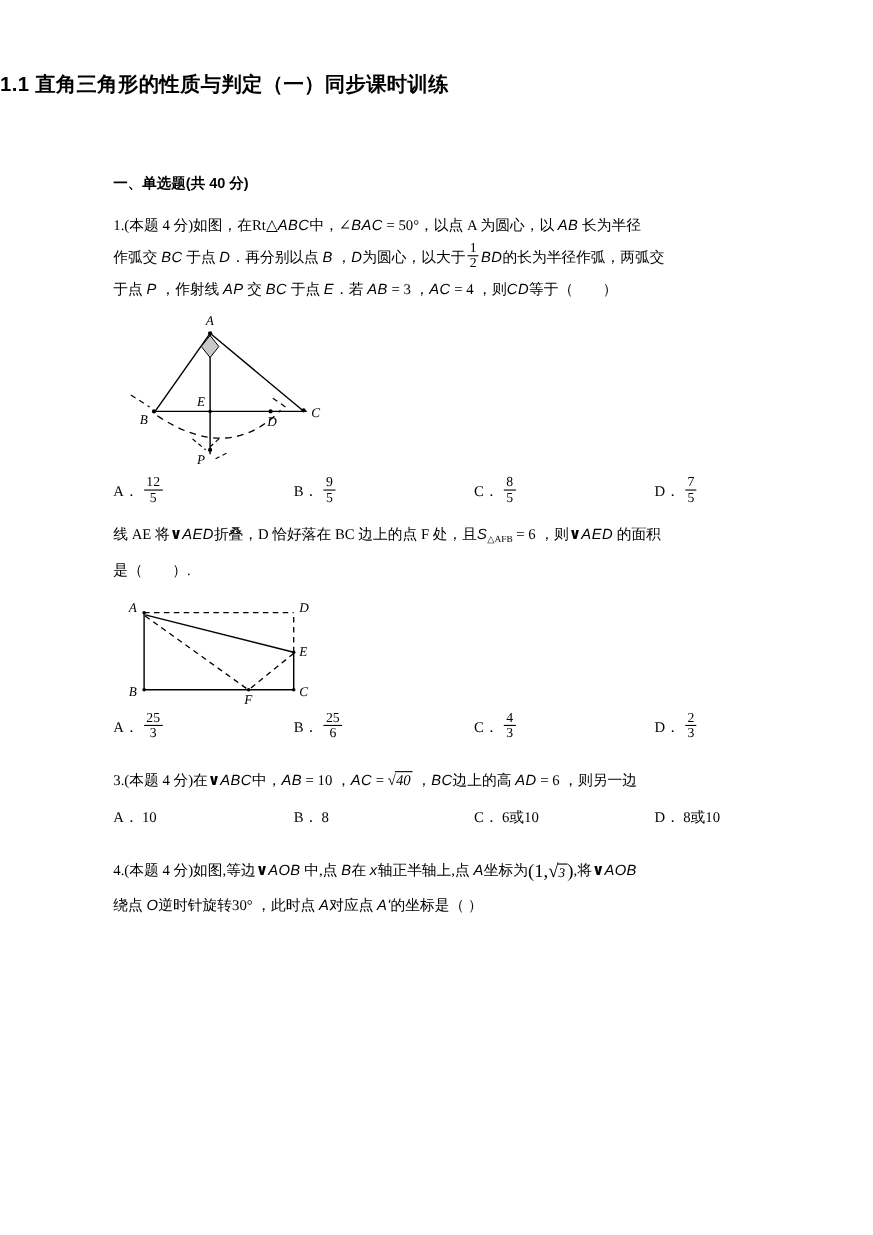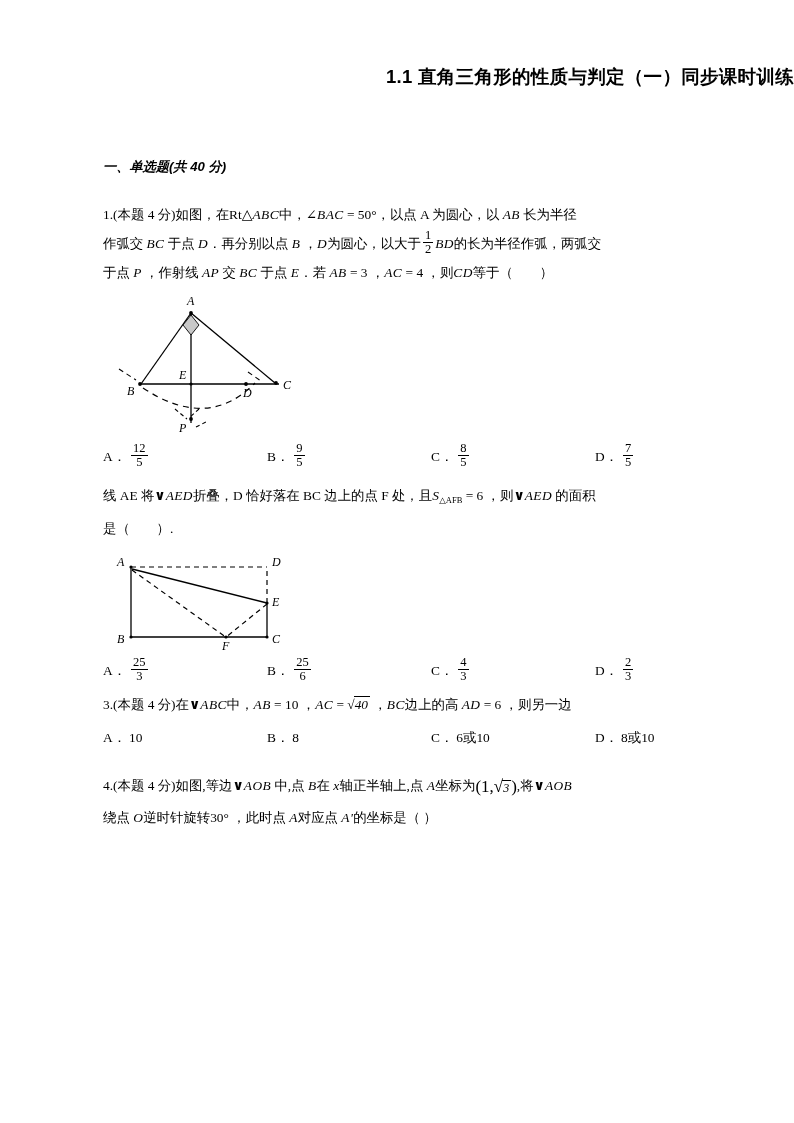--- a/index.html
+++ b/index.html
@@ -19,46 +19,45 @@
     position: relative;
     width: 794px;
     height: 1123px;
     padding: 0;
   }
   .doc-title {
     position: absolute;
     left: 0;
     top: 64px;
     width: 794px;
-    text-align: right;
+    text-align: left;
     font-family: "Liberation Sans", "DejaVu Sans", sans-serif;
     font-weight: bold;
     font-size: 18.5px;
     letter-spacing: 0.3px;
   }
   .content {
     position: absolute;
     left: 103px;
     top: 158px;
     width: 590px;
   }
   .section-head {
     font-family: "Liberation Sans", "DejaVu Sans", sans-serif;
     font-weight: bold;
     font-size: 13.2px;
-    margin-bottom: 24px;
-    font-style: italic;
+    margin-bottom: 14px;
   }
   .qline {
     font-size: 13.4px;
     line-height: 29px;
     white-space: nowrap;
   }
   .mi {
-    font-family: Liberation Serif, serif;
+    font-family: Liberation Sans, sans-serif;
     font-style: italic;
     letter-spacing: 0.4px;
   }
   .mn { font-family: "Liberation Serif", "DejaVu Serif", serif; }
   .up { font-style: normal; }
   .tri-glyph {
     font-family: "Liberation Sans", "DejaVu Sans", sans-serif;
     font-weight: bold;
     font-style: normal;
     font-size: 14px;
@@ -264,21 +263,21 @@
         <div class="opt">
           <span class="lbl">D．</span>
           <span class="frac">
               <span class="num">2</span>
               <span class="den">3</span>
             </span>
         </div>
       </div>
     </div>
 
-    <div style="margin-top:5px;">
+    <div style="margin-top:20px;">
       <div class="qline">
         <span class="mn">3.</span><span class="mn">(本题 4 分)</span>在<span class="tri-glyph">∨</span><span class="mi">ABC</span>中，<span class="mi">AB</span> = <span class="mn">10</span> ，<span class="mi">AC</span> = <span class="up">√</span><span class="sqrt">40</span> ，<span class="mi">BC</span>边上的高 <span class="mi">AD</span> = <span class="mn">6</span> ，则另一边
       </div>
       <div class="options" style="margin-top:10px;">
         <div class="opt opt-w1">
           <span class="lbl">A．</span>
           <span>10</span>
         </div>
         <div class="opt opt-w2">
           <span class="lbl">B．</span>

